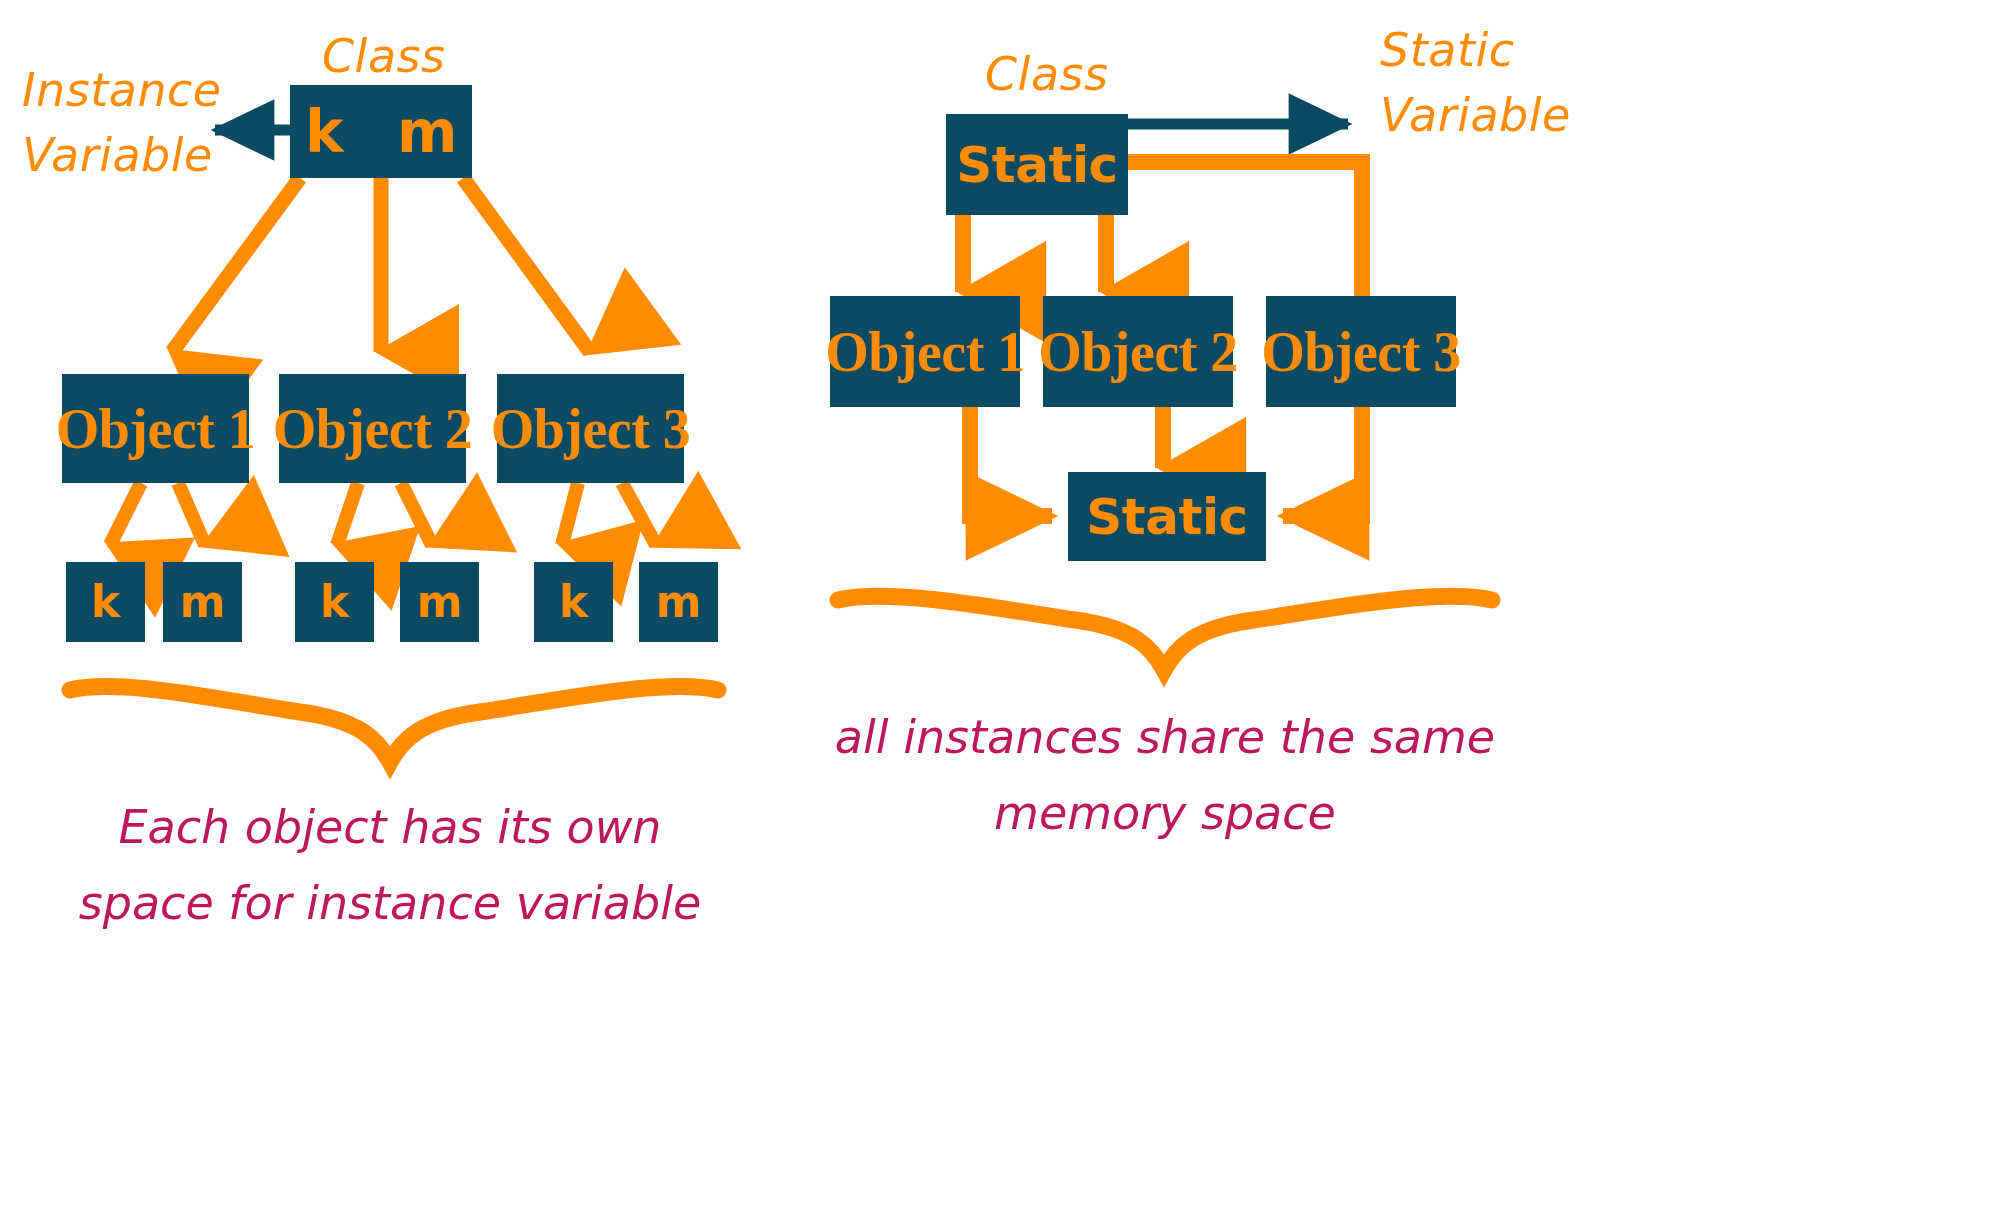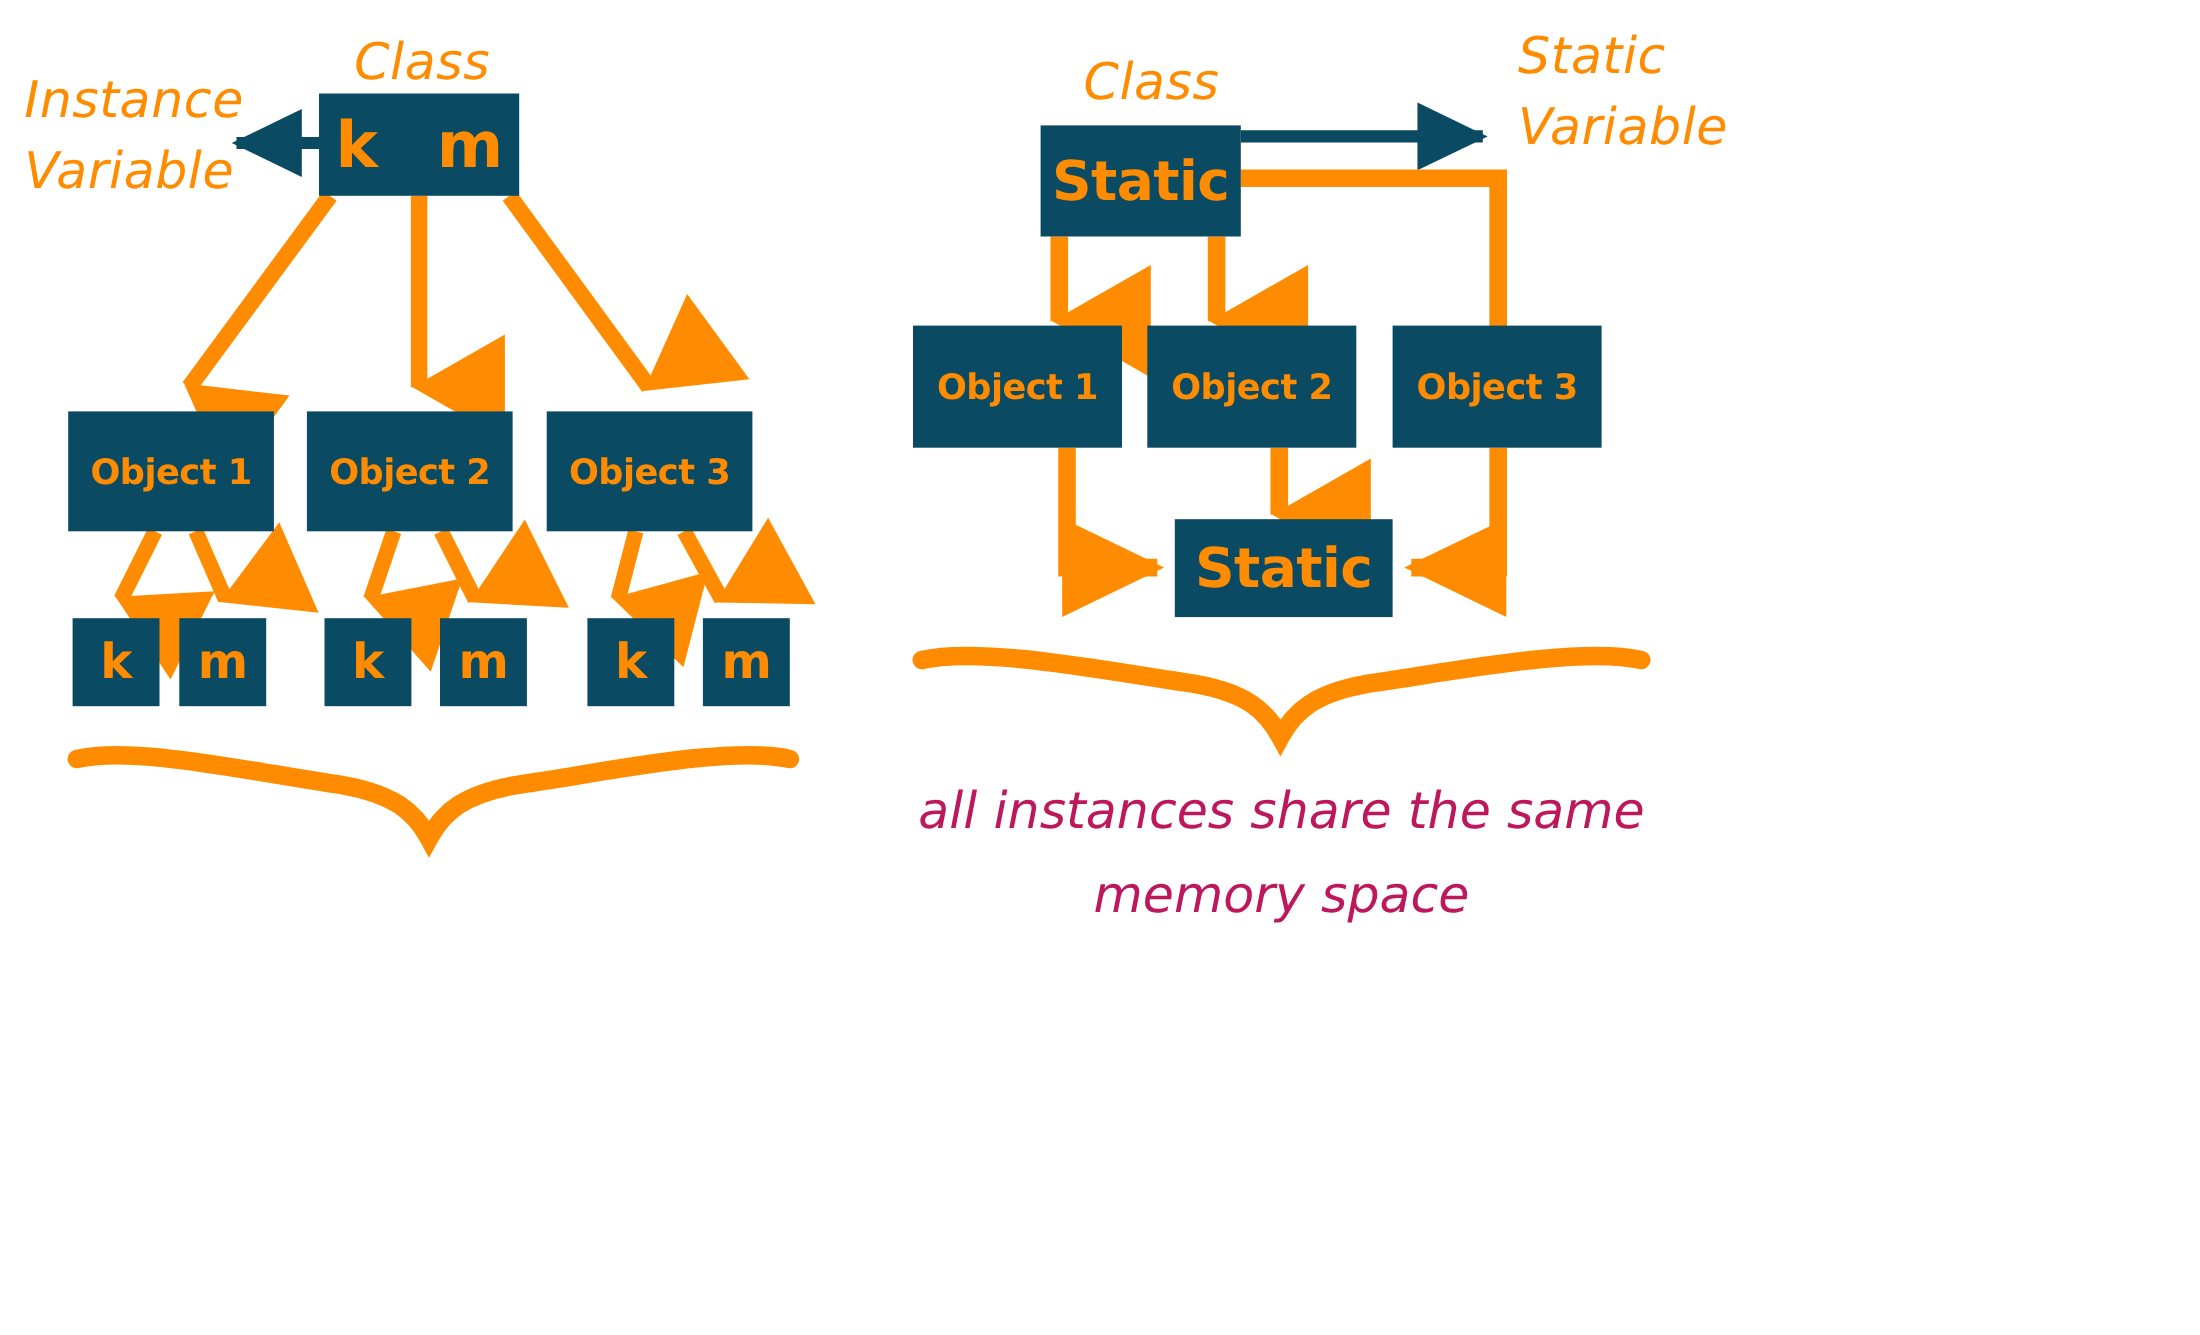--- a/index.html
+++ b/index.html
@@ -35,21 +35,21 @@
     display: flex;
     align-items: center;
     justify-content: center;
     font-family: "DejaVu Sans", sans-serif;
     font-weight: 700;
     letter-spacing: -0.5px;
     box-sizing: border-box;
     z-index: 3;
   }
   .node .txt { line-height: 1; white-space: nowrap; }
-  .node-obj { font-size: 32px; }
+  .node-obj { font-size: 56px; font-family: Liberation Serif, serif; }
   .node-km  { font-size: 44px; }
   .node-class-km { font-size: 58px; }
   .node-static { font-size: 50px; }
 
   .hand {
     position: absolute;
     color: #FF8C00;
     font-family: "DejaVu Sans", sans-serif;
     font-style: italic;
     font-weight: 400;
@@ -199,20 +199,22 @@
     <span class="txt">m</span>
   </div>
 
   <div class="node node-km" style="left:534px; top:562px; width:79px; height:80px;">
     <span class="txt">k</span>
   </div>
   <div class="node node-km" style="left:639px; top:562px; width:79px; height:80px;">
     <span class="txt">m</span>
   </div>
 
+  <div class="caption" style="left:60px; top:790px; width:660px;">Each object has its own
+space for instance variable</div>
 
   <div class="hand" style="left:985px; top:42px;">Class</div>
 
   <div class="hand" style="left:1380px; top:18px;">Static
 Variable</div>
 
   <div class="node node-static" style="left:946px; top:114px; width:182px; height:101px;">
     <span class="txt">Static</span>
   </div>
 

